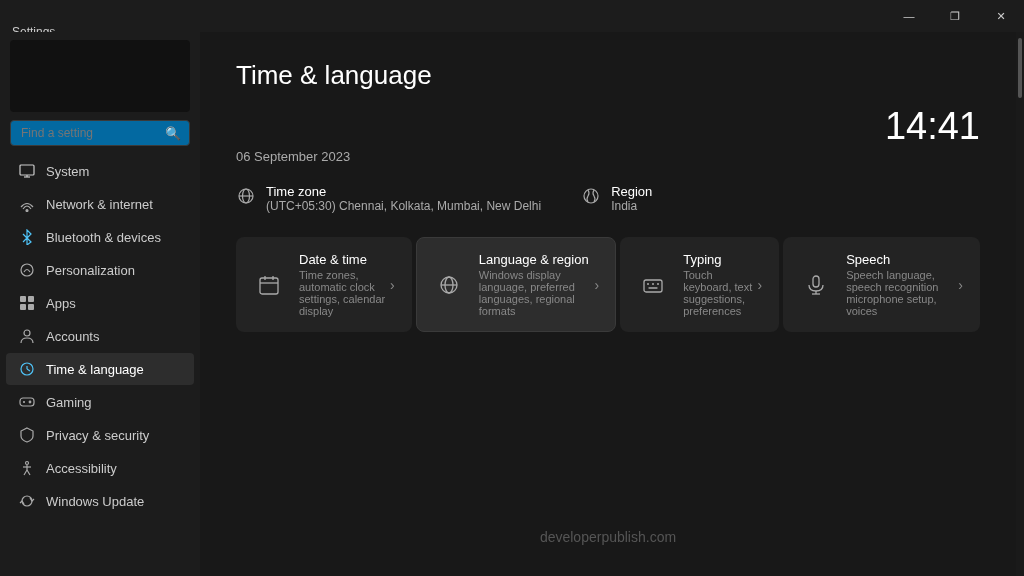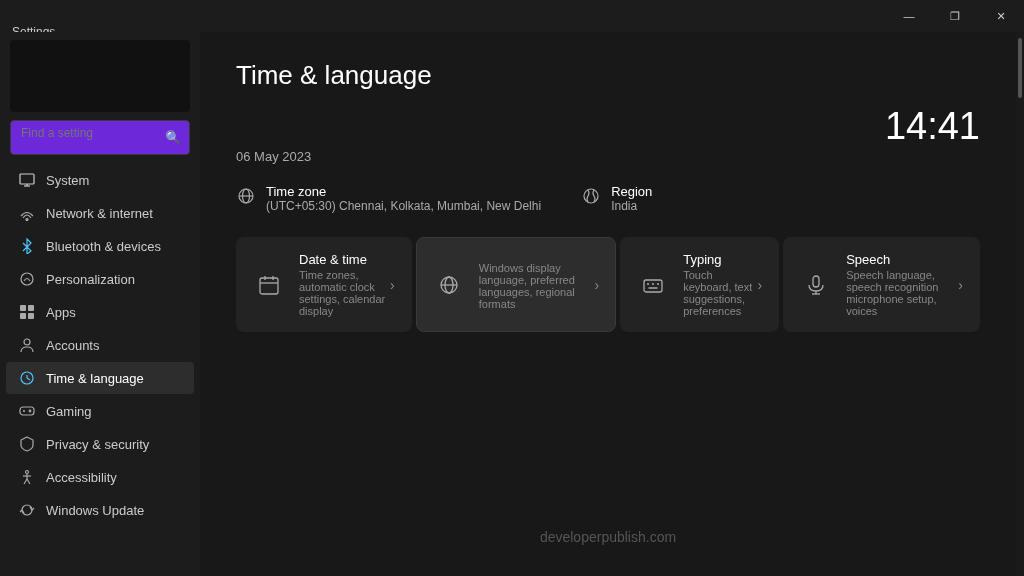--- a/index.html
+++ b/index.html
@@ -70,26 +70,26 @@
       border-radius: 4px;
     }
     .search-box {
       margin: 0 10px 8px 10px;
       position: relative;
       display: flex;
       align-items: center;
     }
     .search-input {
       width: 100%;
-      background: #6d28d9;
+      background: #0369a1;
       border: 1px solid #3a3a3a;
       border-radius: 4px;
       color: #cccccc;
       font-size: 12px;
-      padding: 5px 28px 14px 10px;
+      padding: 5px 28px 5px 10px;
       outline: none;
     }
     .search-icon {
       position: absolute;
       right: 8px;
       color: #888;
       font-size: 13px;
     }
 
     .sidebar-nav {
@@ -401,21 +401,21 @@
         <span>Windows Update</span>
       </div>
 
     </nav>
   </div>
 
   <div class="content">
     <h1 class="content-title">Time &amp; language</h1>
 
     <div class="time-display">14:41</div>
-    <div class="date-display">06 May 2023</div>
+    <div class="date-display">06 September 2023</div>
 
     <div class="info-row">
       <div class="info-item">
         <div class="info-icon">
           <svg width="18" height="18" viewBox="0 0 18 18" fill="none" stroke="#aaa" stroke-width="1.2">
               <circle cx="9" cy="9" r="7"></circle>
               <ellipse cx="9" cy="9" rx="3.5" ry="7"></ellipse>
               <line x1="2" y1="9" x2="16" y2="9"></line>
             </svg>
         </div>
@@ -459,20 +459,21 @@
 
       <div class="settings-row active">
         <div class="settings-row-icon">
           <svg width="22" height="22" viewBox="0 0 22 22" fill="none" stroke="#aaa" stroke-width="1.3">
               <circle cx="11" cy="11" r="8"></circle>
               <ellipse cx="11" cy="11" rx="4" ry="8"></ellipse>
               <line x1="3" y1="11" x2="19" y2="11"></line>
             </svg>
         </div>
         <div class="settings-row-text">
+          <div class="settings-row-title">Language &amp; region</div>
           <div class="settings-row-desc">Windows display language, preferred languages, regional formats</div>
         </div>
         <span class="settings-row-chevron">›</span>
       </div>
 
       <div class="settings-row">
         <div class="settings-row-icon">
           <svg width="22" height="22" viewBox="0 0 22 22" fill="none" stroke="#aaa" stroke-width="1.3">
               <rect x="2" y="6" width="18" height="12" rx="2"></rect>
               <line x1="6" y1="10" x2="6" y2="10" stroke-width="2" stroke-linecap="round"></line>

